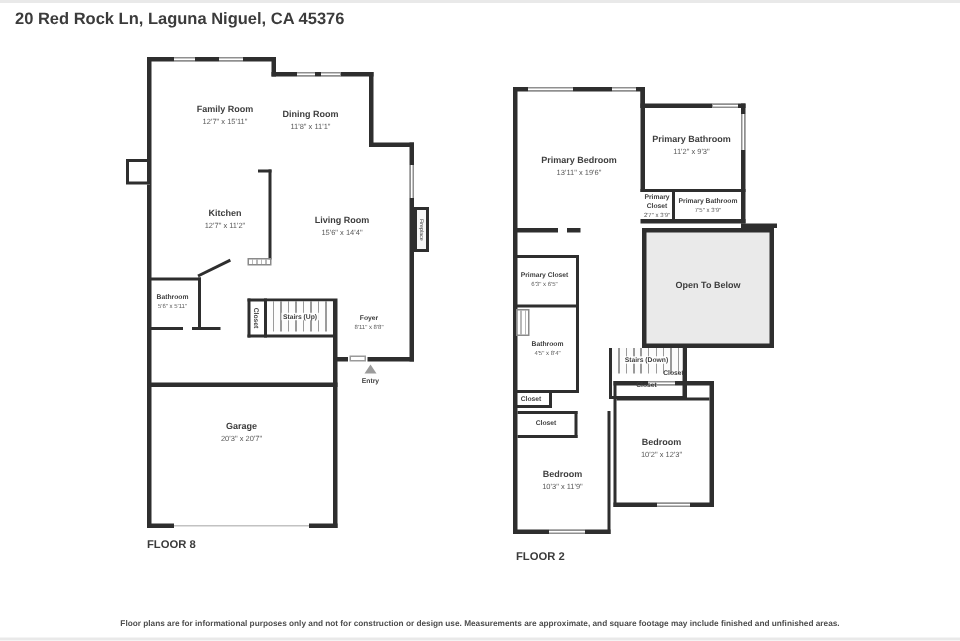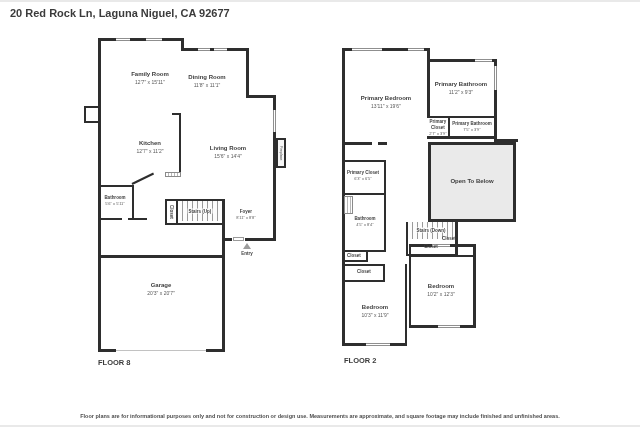--- a/index.html
+++ b/index.html
@@ -42,21 +42,21 @@
   .entry-tri { position:absolute; width:0; height:0; border-left:4px solid transparent;
                border-right:4px solid transparent; border-bottom:6px solid #9c9c9c; }
   .diag { position:absolute; background:#2e2e2e; transform-origin:left center; }
 </style>
 </head>
 <body>
 
 <div class="page-edge" style="top:0"></div>
 <div class="page-edge" style="top:425px"></div>
 
-<div class="title">20 Red Rock Ln, Laguna Niguel, CA 92677</div>
+<div class="title">20 Red Rock Ln, Laguna Niguel, CA 45376</div>
 
 <div class="plan" style="left:82px; top:36px; width:215px; height:330px;">
 
   <div class="wall" style="left:16px;top:2px;width:86px;height:3px"></div>
   <div class="wall" style="left:99px;top:2px;width:3px;height:13px"></div>
   <div class="wall" style="left:99px;top:12px;width:68px;height:3px"></div>
   <div class="wall" style="left:164px;top:12px;width:3px;height:50px"></div>
   <div class="wall" style="left:164px;top:59px;width:30px;height:3px"></div>
   <div class="wall" style="left:191px;top:59px;width:3px;height:146px"></div>
   <div class="wall" style="left:140px;top:202px;width:10px;height:3px"></div>
@@ -124,21 +124,21 @@
   <div class="room-label sm" style="left:165px;top:218px">
     <span class="room-name">Entry</span>
   </div>
   <div class="room-label" style="left:79px;top:253px">
     <span class="room-name">Garage</span>
     <span class="room-dims">20'3" x 20'7"</span>
   </div>
   <div class="floor-label" style="left:16px;top:322px">FLOOR 8</div>
 </div>
 
-<div class="plan" style="left:338px; top:46px; width:190px; height:322px;">
+<div class="plan" style="left:338px; top:56px; width:190px; height:322px;">
 
   <div class="wall" style="left:4px;top:2px;width:88px;height:3px"></div>
   <div class="wall" style="left:89px;top:2px;width:3px;height:14px"></div>
   <div class="wall" style="left:89px;top:13px;width:70px;height:3px"></div>
   <div class="wall" style="left:156px;top:13px;width:3px;height:80px"></div>
   <div class="wall" style="left:156px;top:93px;width:24px;height:3px"></div>
   <div class="wall" style="left:4px;top:2px;width:3px;height:214px"></div>
   <div class="wall" style="left:4px;top:216px;width:3px;height:84px"></div>
 
   <div class="wall" style="left:89px;top:2px;width:3px;height:70px"></div>

